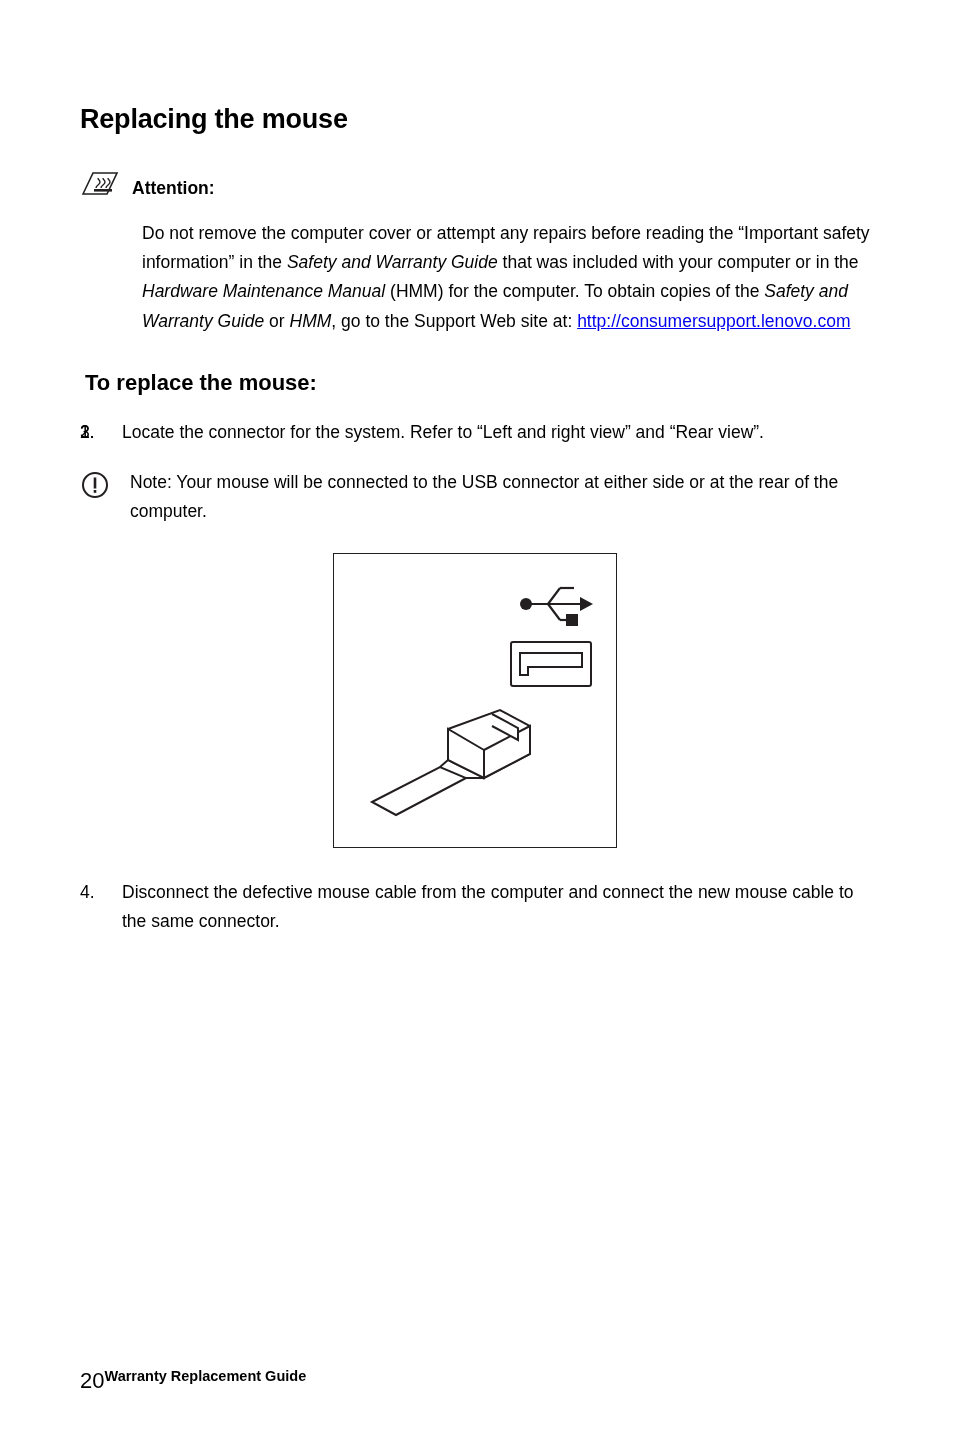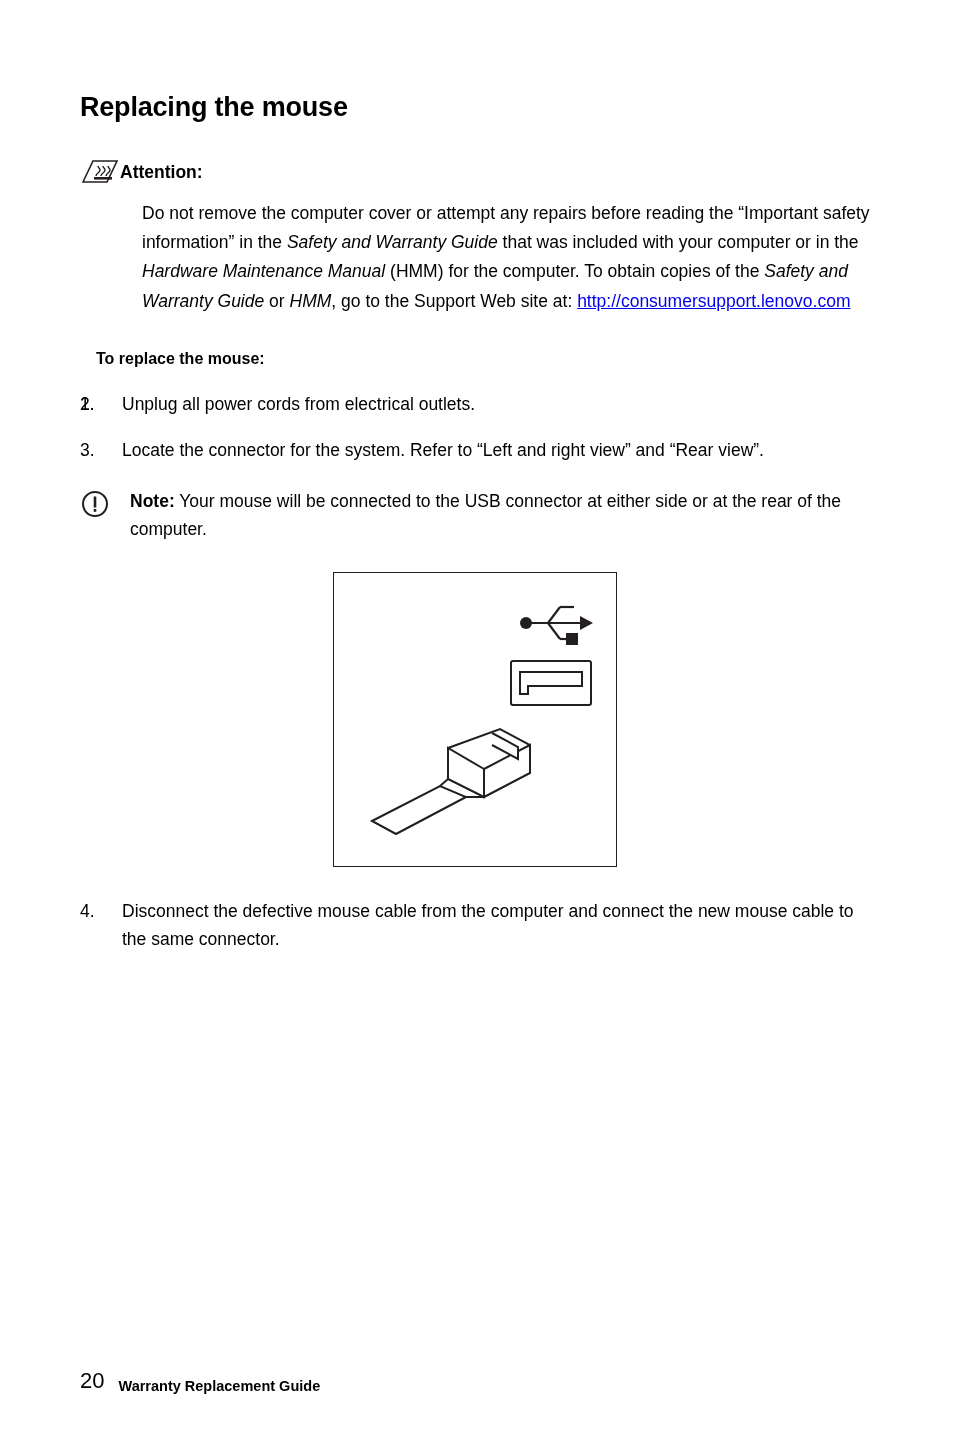--- a/index.html
+++ b/index.html
@@ -14,39 +14,39 @@
   .page {
     position: relative;
     width: 954px;
     height: 1452px;
     background: #ffffff;
     overflow: hidden;
   }
   .content {
     position: absolute;
     left: 80px;
-    top: 92px;
+    top: 104px;
     width: 790px;
   }
   h1.title {
     font-size: 27px;
     font-weight: bold;
     letter-spacing: -0.2px;
     margin: 0 0 34px 0;
   }
   
   .attention-block {
     position: relative;
     margin-bottom: 34px;
   }
   .attention-head {
     display: flex;
-    align-items: center;
-    gap: 0;
-    margin-bottom: 12px;
+    align-items: flex-end;
+    gap: 12px;
+    margin-bottom: 20px;
   }
   .hot-icon {
     width: 40px;
     height: 30px;
     flex: none;
   }
   .attention-label {
     font-size: 17.5px;
     font-weight: bold;
   }
@@ -58,23 +58,23 @@
   }
   .attention-body i {
     font-style: italic;
   }
   .link {
     text-decoration: underline;
     text-align: right;
   }
   
   h2.subtitle {
-    font-size: 16px;
-    font-weight: bold;
-    margin: 0 0 22px 16px;
+    font-size: 22px;
+    font-weight: bold;
+    margin: 0 0 22px 5px;
   }
   
   .steps {
     margin: 0;
     padding: 0;
     list-style: none;
   }
   .step {
     position: relative;
     font-size: 17.5px;
@@ -99,21 +99,21 @@
     line-height: 1.63;
   }
   .note-icon {
     position: absolute;
     left: 0;
     top: 2px;
     width: 30px;
     height: 30px;
   }
   .note-label {
-    font-weight: bold;
+    font-weight: normal;
   }
   
   .figure {
     width: 282px;
     height: 293px;
     border: 1px solid #231f20;
     margin: 28px auto 30px auto;
     position: relative;
     background: #fff;
   }
@@ -122,22 +122,21 @@
   }
   .after-figure .step {
     margin-bottom: 0;
   }
   
   .footer {
     position: absolute;
     left: 80px;
     bottom: 58px;
     display: flex;
-    align-items: flex-end;
-    gap: 14px;
+    align-items: flex-start;
   }
   .page-num {
     font-size: 22px;
     font-weight: normal;
   }
   .footer-text {
     font-size: 14.5px;
     font-weight: bold;
   }
 </style>
@@ -167,21 +166,20 @@
     </div>
 
     <h2 class="subtitle">To replace the mouse:</h2>
 
     <ol class="steps">
       <li class="step">
         <span class="num">1.</span>
       </li>
       <li class="step">
         <span class="num">2.</span>
-        <span>Unplug all power cords from electrical outlets.</span>
       </li>
       <li class="step">
         <span class="num">3.</span>
         <span>Locate the connector for the system. Refer to “Left and right view” and “Rear view”.</span>
       </li>
     </ol>
 
     <div class="note-block">
       <span class="note-icon">
         <svg width="30" height="30" viewBox="0 0 30 30">

